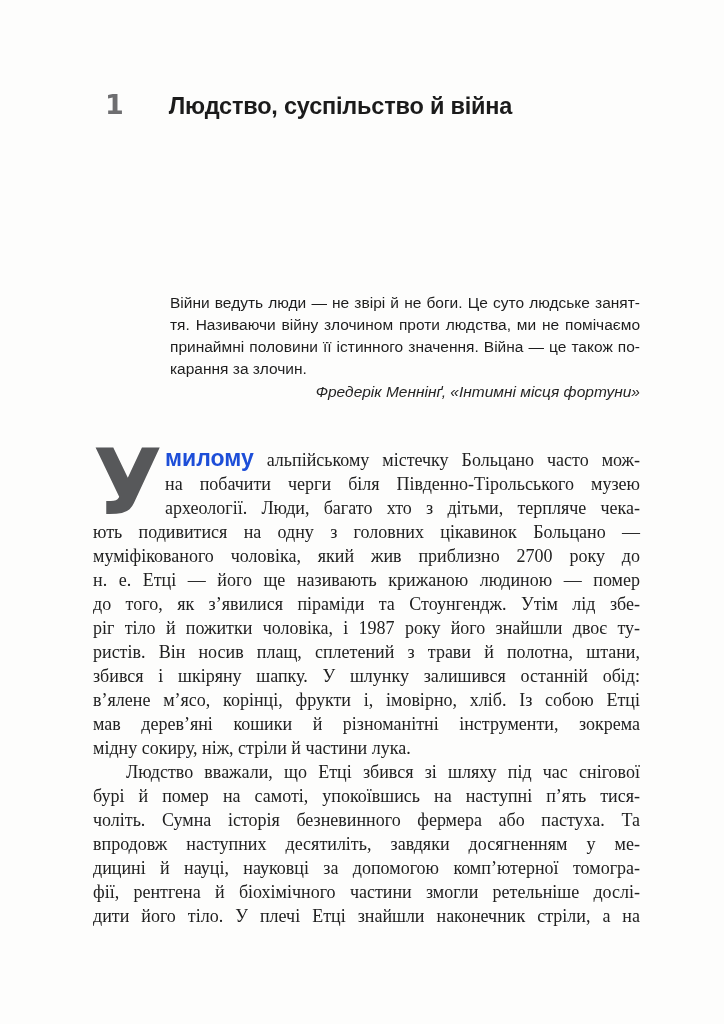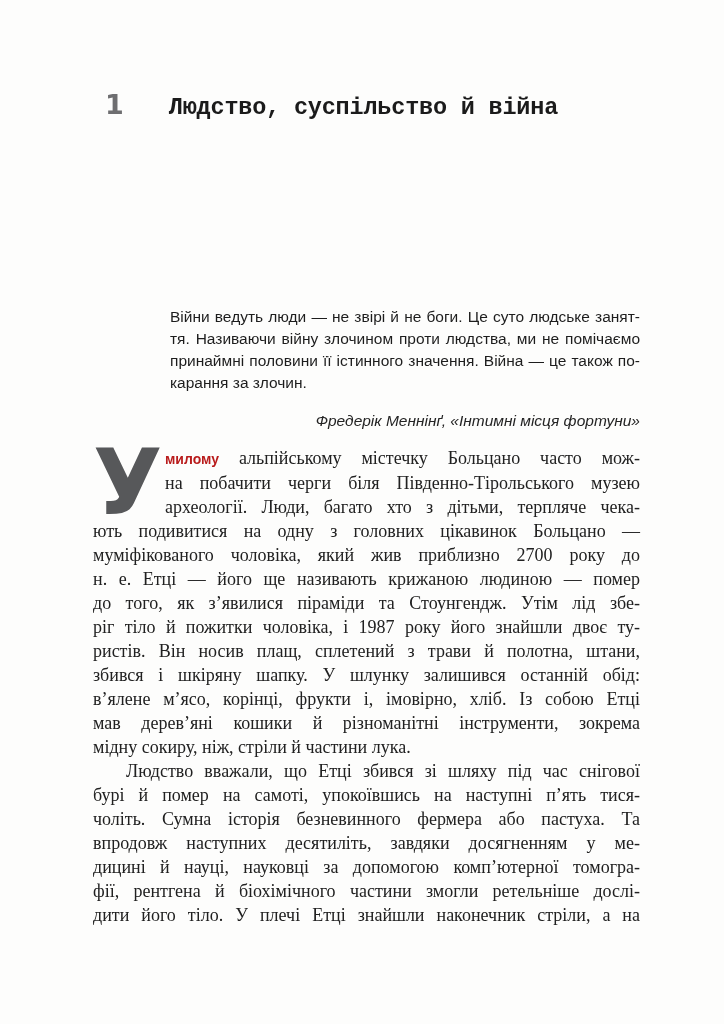--- a/index.html
+++ b/index.html
@@ -27,40 +27,40 @@
   }
   .ch-num {
     font-family: "DejaVu Sans", sans-serif;
     font-weight: bold;
     font-size: 27px;
     line-height: 1;
     letter-spacing: -1px;
   }
   .ch-title {
     margin: 0 0 0 46px;
-    font-family: Liberation Mono, monospace;
+    font-family: Liberation Sans, sans-serif;
     font-weight: bold;
     font-size: 23.5px;
     line-height: 1;
     letter-spacing: -0.2px;
     color: #1b1b1b;
   }
   
   .epigraph {
     position: absolute;
-    top: 306px;
+    top: 292px;
     left: 170px;
     width: 470px;
     font-family: "Liberation Sans", sans-serif;
     font-size: 15.5px;
     line-height: 22px;
     color: #1d1d1d;
   }
   .attribution {
-    margin-top: 16px;
+    margin-top: 1px;
     text-align: right;
     font-style: italic;
     font-size: 15.5px;
     color: #242424;
   }
   
   .body-text {
     position: absolute;
     top: 446px;
     left: 93px;
@@ -84,23 +84,23 @@
     margin: 2px 4px 0 0;
     font-family: "DejaVu Sans", sans-serif;
     font-weight: bold;
     font-size: 90px;
     line-height: 70px;
     letter-spacing: -3px;
   }
   .lead {
     font-family: "Liberation Sans", sans-serif;
     font-weight: bold;
-    font-size: 14px;
+    font-size: 23px;
     line-height: 24px;
-    color: #b91c1c;
+    color: #1d4ed8;
   }
   .para2 .line:first-child {
     padding-left: 33px;
     box-sizing: border-box;
   }
 </style>
 </head>
 <body>
 
 <div class="page" style="background: rgb(253, 253, 252);">

